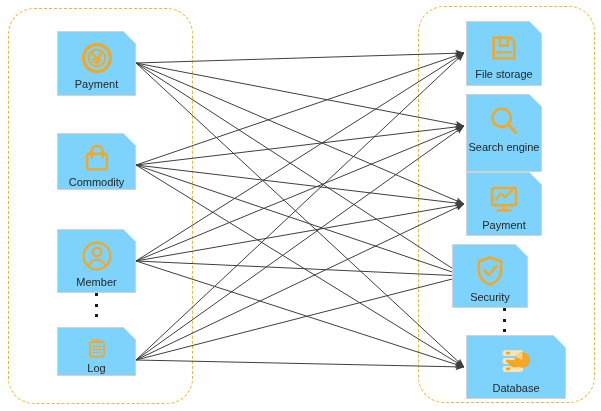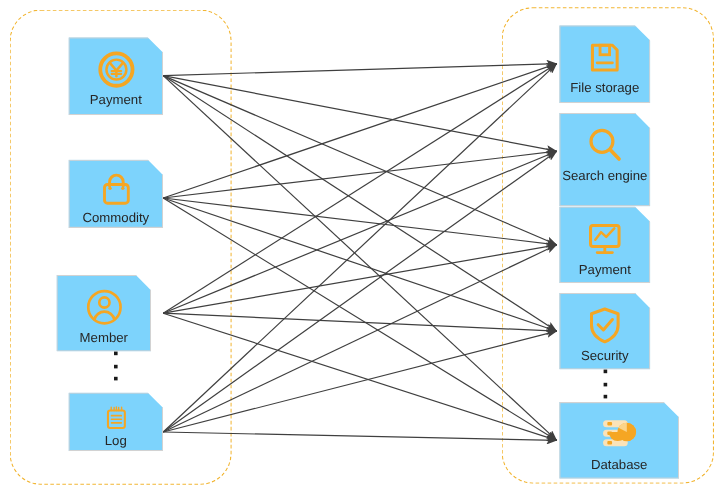--- a/index.html
+++ b/index.html
@@ -54,28 +54,28 @@
     font-size: 11px;
     color: #262626;
     line-height: 13px;
     margin-top: 1px;
     white-space: nowrap;
   }
 
   
   #node-payment   { left: 57px; top: 31px;  width: 79px; height: 65px; align-items: center; }
   #node-commodity { left: 57px; top: 133px; width: 79px; height: 57px; }
-  #node-member    { left: 47px; top: 229px; width: 79px; height: 64px; }
+  #node-member    { left: 57px; top: 229px; width: 79px; height: 64px; }
   #node-log       { left: 57px; top: 327px; width: 79px; height: 49px; }
 
   
   #node-filestorage  { left: 466px; top: 21px;  width: 76px; height: 65px; }
   #node-searchengine { left: 466px; top: 94px;  width: 76px; height: 78px; }
   #node-monitor      { left: 466px; top: 172px; width: 76px; height: 64px; }
-  #node-security     { left: 466px; top: 244px; width: 76px; height: 64px; }
+  #node-security     { left: 452px; top: 244px; width: 76px; height: 64px; }
   #node-database     { left: 466px; top: 335px; width: 100px; height: 64px; }
 
   .ellipsis-vert {
     position: absolute;
     width: 10px;
     display: flex;
     flex-direction: column;
     align-items: center;
     justify-content: space-between;
     height: 24px;

